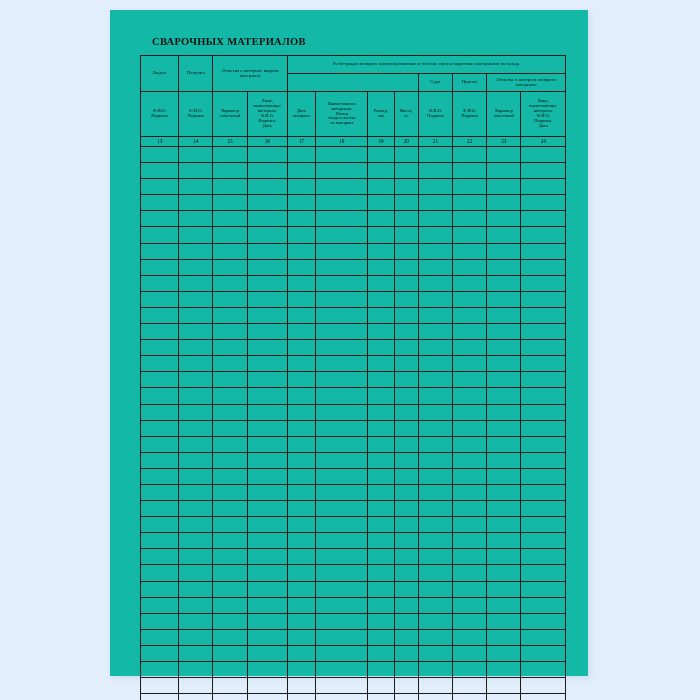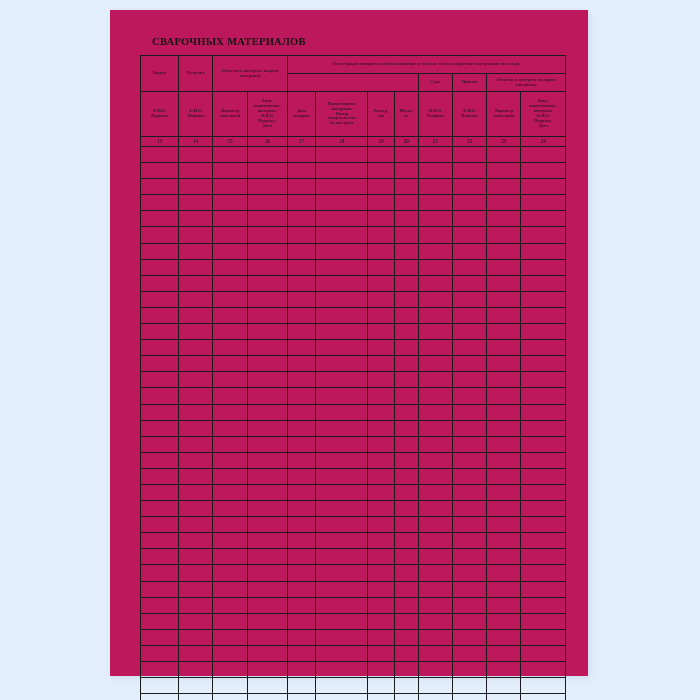--- a/index.html
+++ b/index.html
@@ -27,21 +27,21 @@
     background: #c7d7ec;
     filter: blur(3px);
     opacity: 0.85;
   }
   .page {
     position: absolute;
     left: 110px;
     top: 10px;
     width: 478px;
     height: 666px;
-    background: #be185d;
+    background: #14b8a6;
     box-sizing: border-box;
     padding: 26px 22px 18px 30px;
   }
   .doc-title {
     font-size: 10.5px;
     font-weight: bold;
     letter-spacing: 0.3px;
     color: #111;
     margin: 0 0 8px 12px;
     white-space: nowrap;

